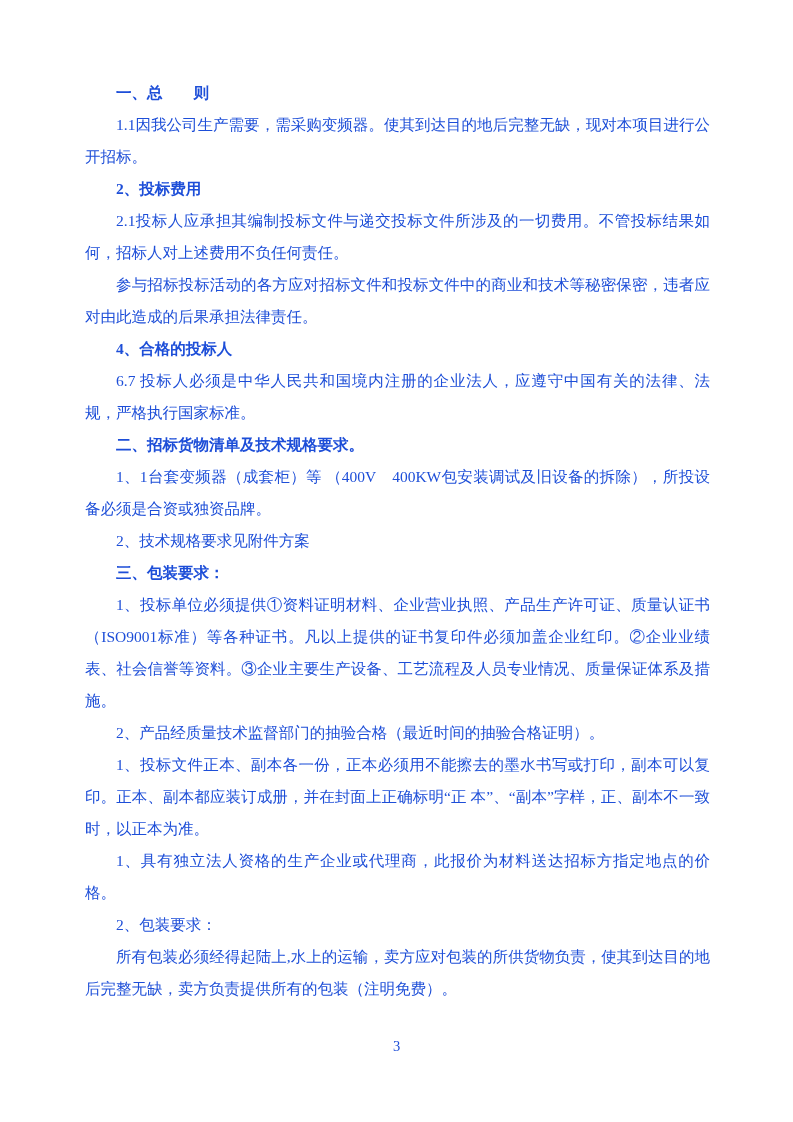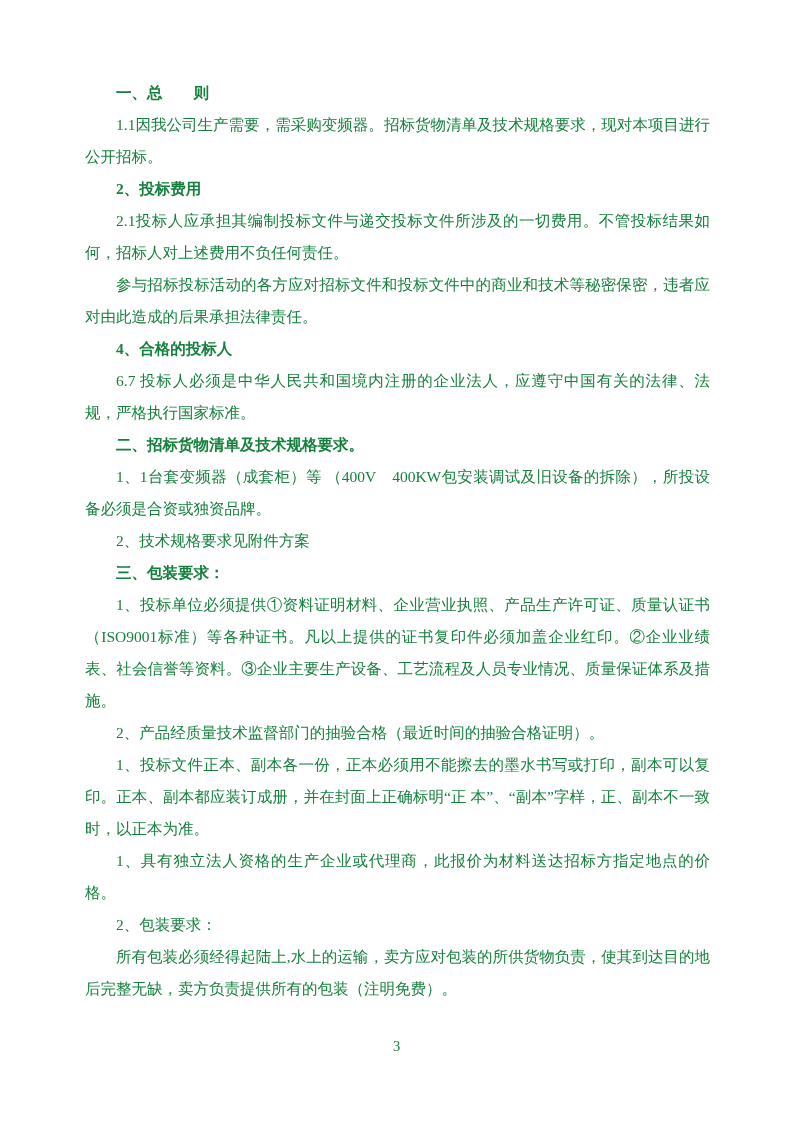--- a/index.html
+++ b/index.html
@@ -5,21 +5,21 @@
   html, body {
     margin: 0;
     padding: 0;
     background: #ffffff;
   }
   .page {
     position: relative;
     width: 793px;
     height: 1122px;
     background: #ffffff;
-    color: #15803d;
+    color: #1d4ed8;
     font-family: "Liberation Serif", "DejaVu Serif", serif;
     overflow: hidden;
   }
   .content {
     position: absolute;
     left: 85px;
     top: 77px;
     width: 625px;
     font-size: 15.5px;
     line-height: 32px;
@@ -43,21 +43,21 @@
     font-size: 14.5px;
     line-height: 20px;
   }
 </style>
 </head>
 <body>
 
 <div class="page">
   <div class="content">
       <p class="para bold">一、总　　则</p>
-      <p class="para">1.1因我公司生产需要，需采购变频器。招标货物清单及技术规格要求，现对本项目进行公开招标。</p>
+      <p class="para">1.1因我公司生产需要，需采购变频器。使其到达目的地后完整无缺，现对本项目进行公开招标。</p>
       <p class="para bold">2、投标费用</p>
       <p class="para">2.1投标人应承担其编制投标文件与递交投标文件所涉及的一切费用。不管投标结果如何，招标人对上述费用不负任何责任。</p>
       <p class="para">参与招标投标活动的各方应对招标文件和投标文件中的商业和技术等秘密保密，违者应对由此造成的后果承担法律责任。</p>
       <p class="para bold">4、合格的投标人</p>
       <p class="para">6.7 投标人必须是中华人民共和国境内注册的企业法人，应遵守中国有关的法律、法规，严格执行国家标准。</p>
       <p class="para bold">二、招标货物清单及技术规格要求。</p>
       <p class="para">1、1台套变频器（成套柜）等 （400V　400KW包安装调试及旧设备的拆除），所投设备必须是合资或独资品牌。</p>
       <p class="para">2、技术规格要求见附件方案</p>
       <p class="para bold">三、包装要求：</p>
       <p class="para">1、投标单位必须提供①资料证明材料、企业营业执照、产品生产许可证、质量认证书（ISO9001标准）等各种证书。凡以上提供的证书复印件必须加盖企业红印。②企业业绩表、社会信誉等资料。③企业主要生产设备、工艺流程及人员专业情况、质量保证体系及措施。</p>

